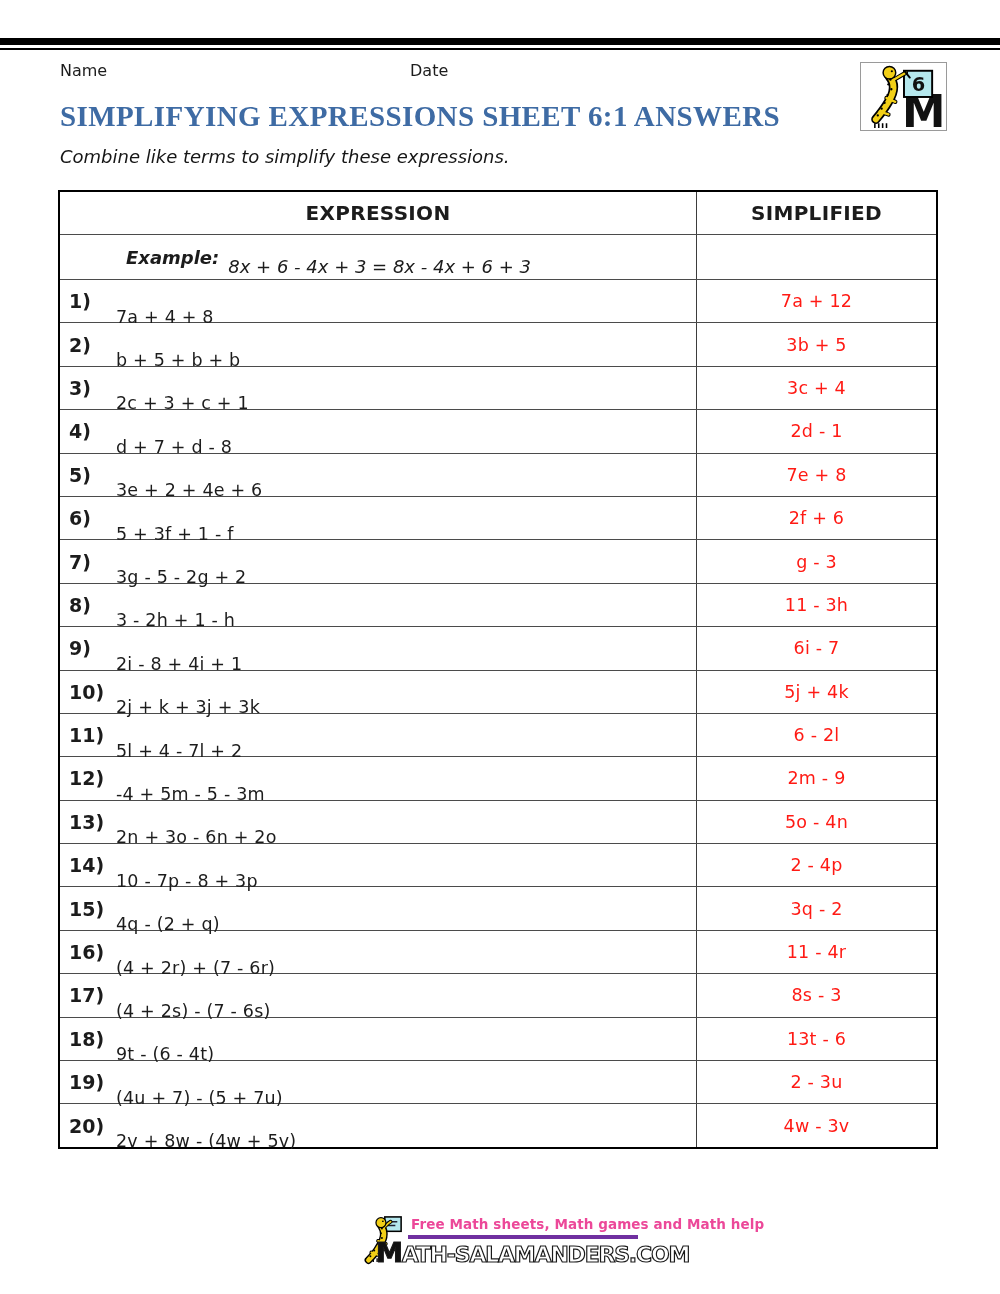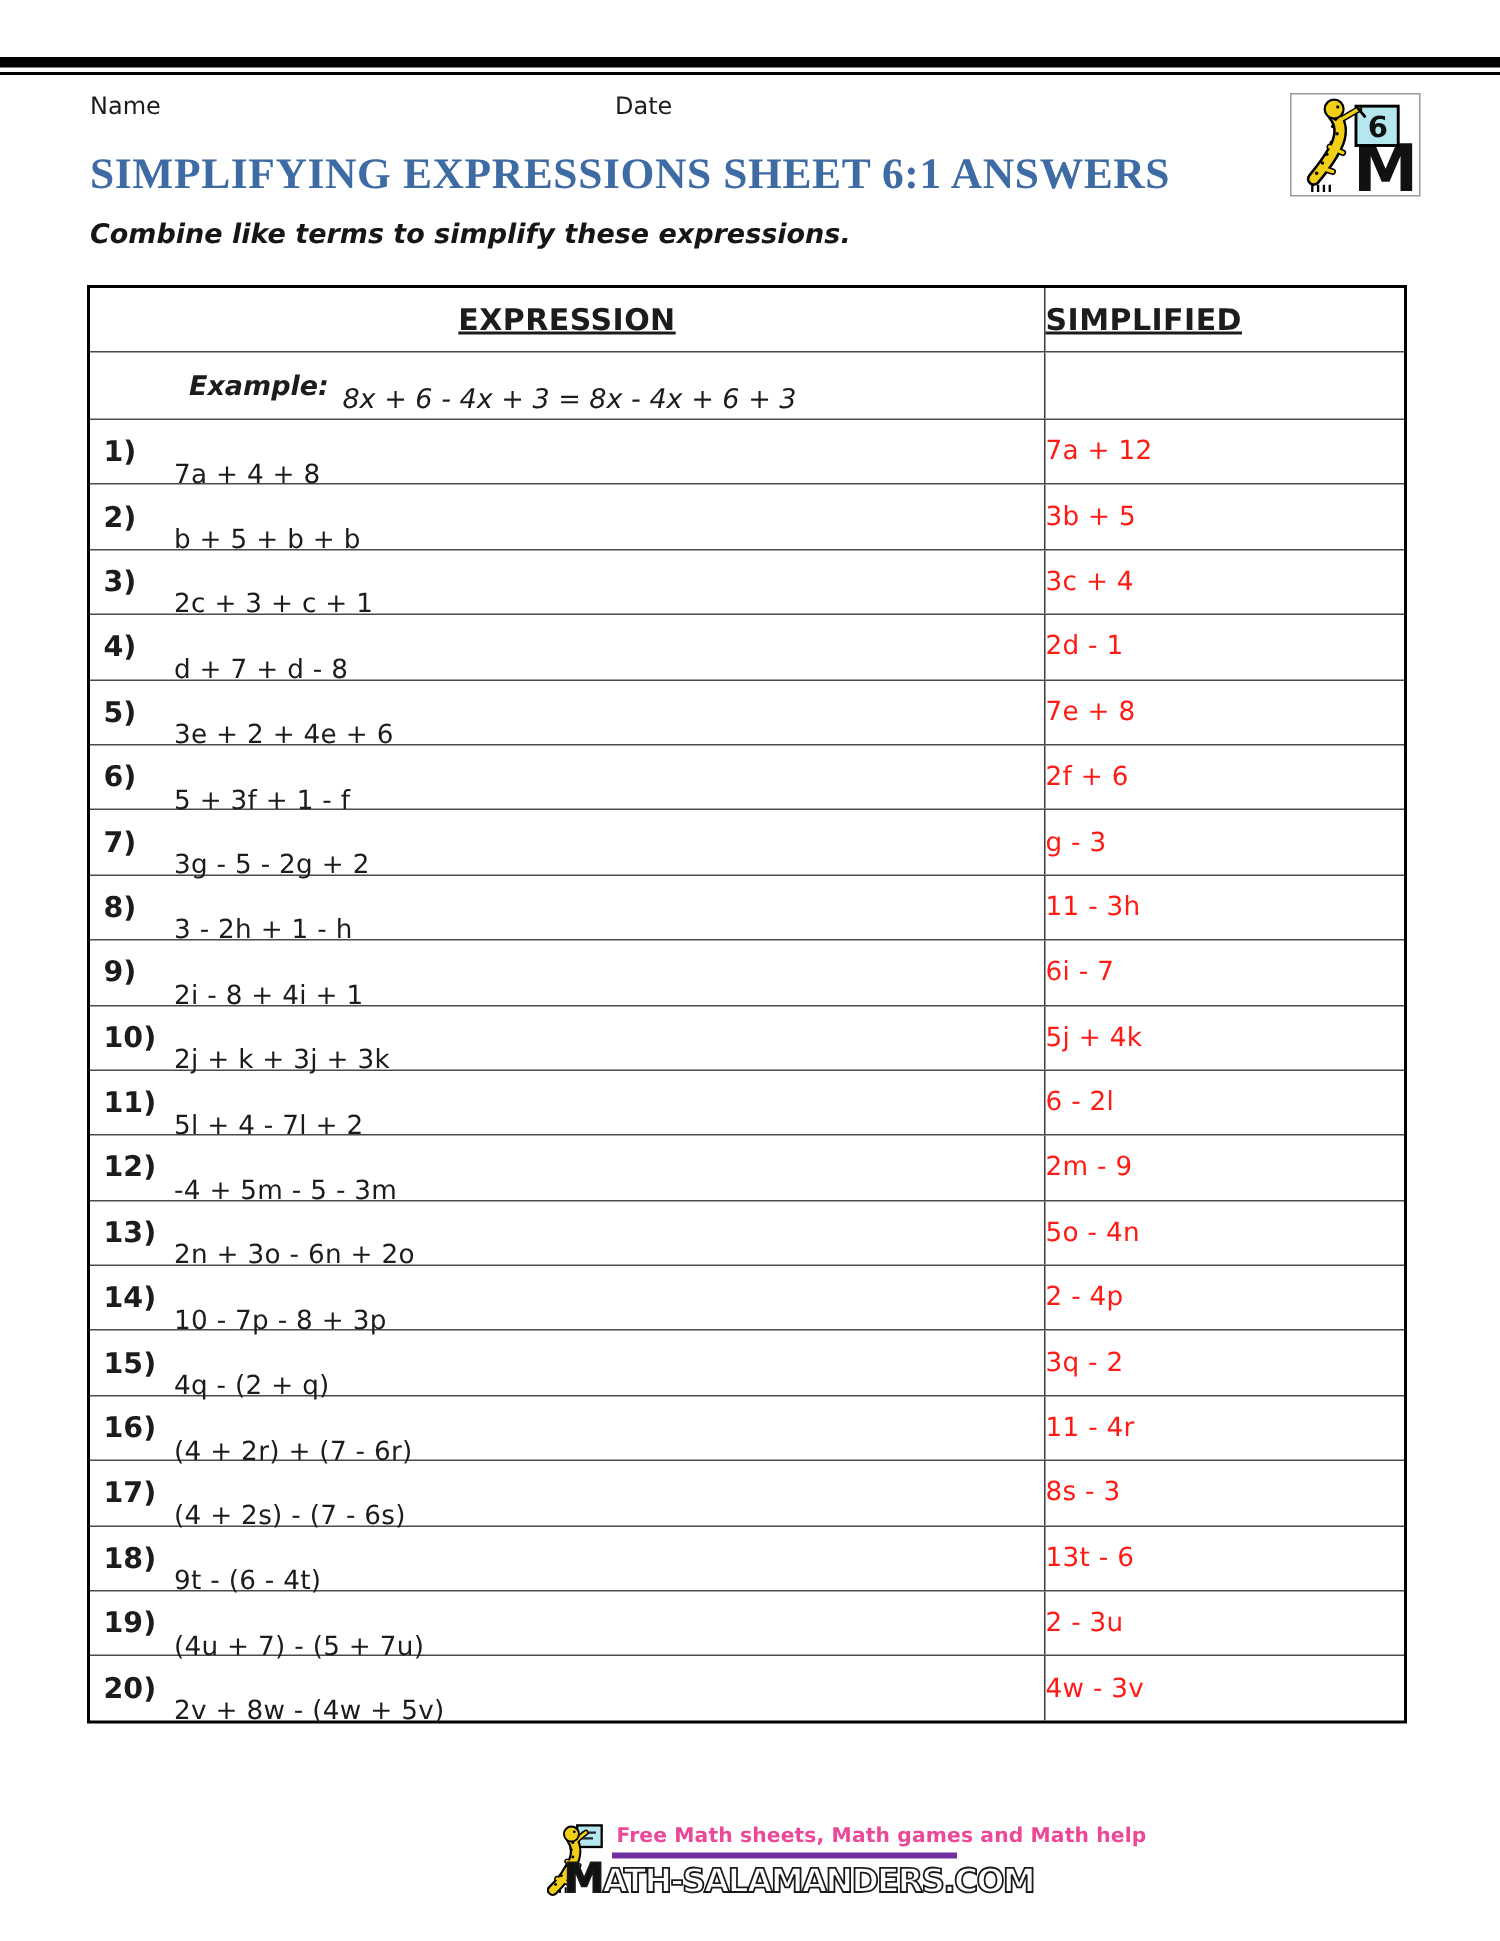--- a/index.html
+++ b/index.html
@@ -22,32 +22,32 @@
   .grade-logo svg { display:block; width:100%; height:100%; }
 
   .page-title {
     position:absolute; left:60px; top:100px; width:700px;
     font-family:"Liberation Serif","DejaVu Serif", serif;
     font-size:29px; font-weight:600; letter-spacing:0.4px;
     color:var(--title-blue, #3e6ba4); white-space:nowrap;
   }
   .instruction {
     position:absolute; left:60px; top:146px;
-    font-size:18px; font-style:italic; font-weight:700; color:#161616;
+    font-size:18px; font-style:italic; font-weight:400; color:#161616;
   }
 
   
   .wtable { position:absolute; left:58px; top:190px; width:880px;
     border:2px solid #000; background:#fff; }
   .trow { display:flex; align-items:stretch; }
   .trow + .trow { border-top:1.5px solid #4b4b4b; }
   .cell-expr { width:637px; border-right:1.5px solid #3d3d3d;
     display:flex; align-items:center; }
-  .cell-ans { flex:1; display:flex; align-items:center; }
-  .thead-row { height:42px;text-decoration:underline; }
+  .cell-ans { flex:1; display:flex; align-items:center; justify-content:center; }
+  .thead-row { height:42px; }
   .thead-row .cell-expr { justify-content:center; }
   .th-text { font-size:20px; font-weight:600; letter-spacing:0.3px; }
   .example-row { height:45px; }
   .ex-label { margin-left:66px; font-size:18px; font-weight:700; font-style:italic; }
   .ex-expr  { margin-left:9px; font-size:18px; font-style:italic;margin-top:18px; }
   .ex-ans   { font-size:18px; font-style:italic; }
   .data-row { height:43.4px; }
   .rnum  { width:56px; padding-left:9px; font-size:19px; font-weight:600; flex:none; }
   .rexpr { font-size:17.5px; font-weight:500; letter-spacing:0.2px;margin-top:31px; }
   .rans  { font-size:17.5px; font-weight:500; letter-spacing:0.2px;

